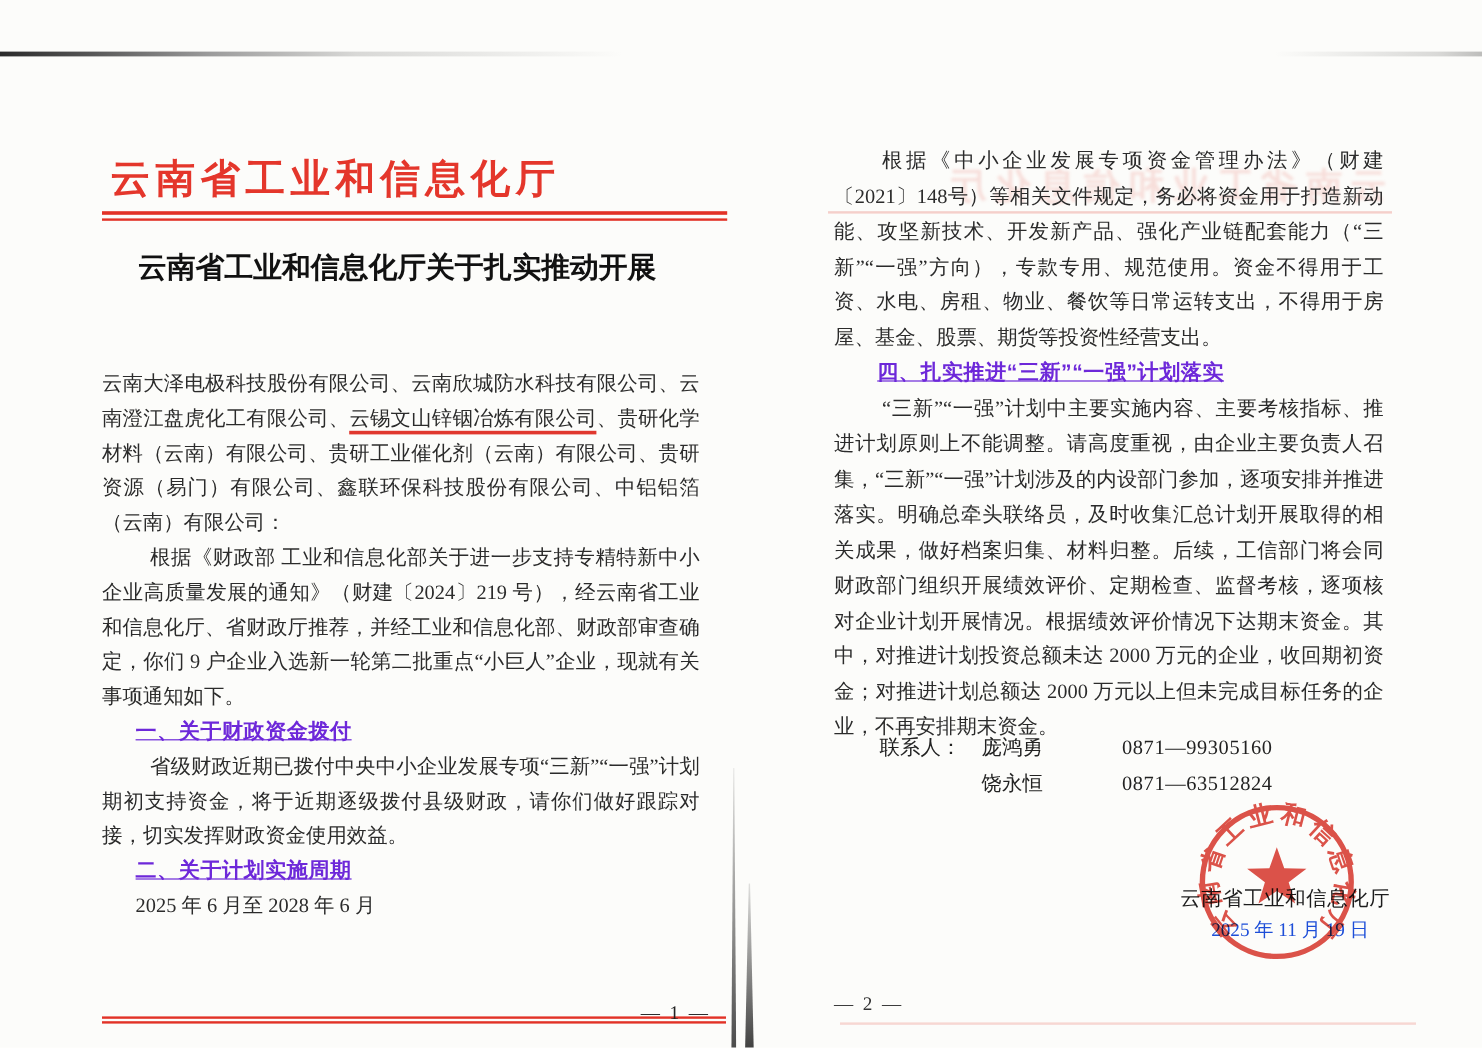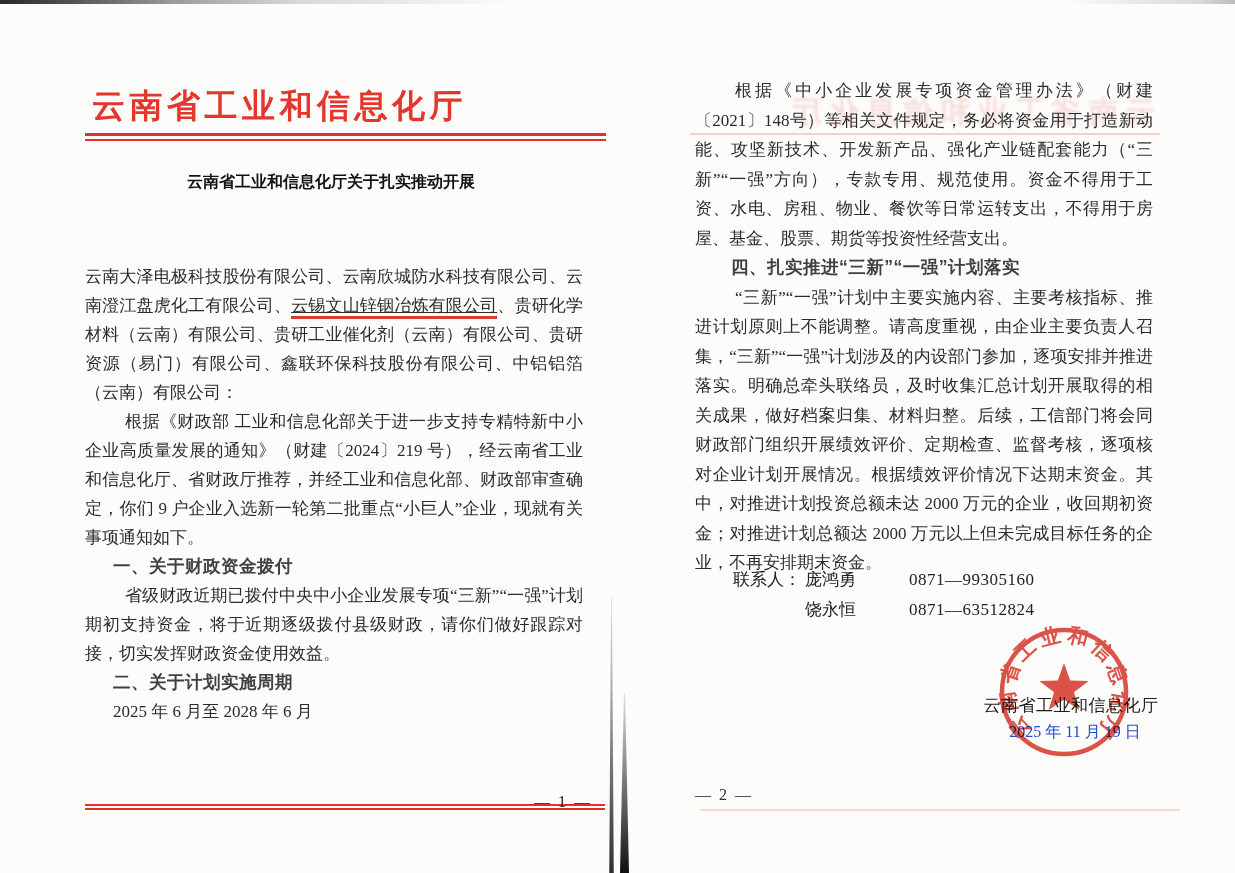--- a/index.html
+++ b/index.html
@@ -4,21 +4,21 @@
 <style>
   html,body{margin:0;padding:0;}
   body{
     width:1235px;height:873px;
     background:#fcfcfa;
     position:relative;
     overflow:hidden;
     font-family:"Liberation Serif", serif;
     color:#2b2b2b;
   }
-  .scan-root{position:absolute;inset:0;}
+  .scan-root{position:absolute;inset:0;margin-top:43px;}
   
   .top-edge{
     position:absolute;top:0;left:0;width:100%;height:4px;
     background:linear-gradient(90deg,#2a2a2a 0%,#555 6%,#9a9a9a 14%,#d8d8d6 24%,rgba(250,250,248,0) 42%,rgba(250,250,248,0) 86%,#d9d9d7 97%,#bdbdbb 100%);
   }
   .fold-shadow-1{
     position:absolute;left:609px;top:597px;width:5px;height:276px;
     background:linear-gradient(180deg,rgba(60,60,60,.12),rgba(25,25,25,.9));
     clip-path:polygon(42% 0,58% 0,95% 100%,5% 100%);
   }
@@ -32,37 +32,37 @@
     position:absolute;left:92px;top:84px;width:520px;
     font-size:33px;font-weight:bold;letter-spacing:4.5px;
     color:#e4362b;white-space:nowrap;
   }
   .letterhead-rule{
     position:absolute;left:85px;top:133px;width:521px;height:2.5px;
     border-top:3.5px solid #e23227;border-bottom:2px solid #e23227;
   }
   .doc-title{
     position:absolute;left:92px;top:165px;width:478px;
-    text-align:center;font-weight:bold;font-size:16px;line-height:33px;
+    text-align:center;font-weight:bold;font-size:24px;line-height:33px;
     color:#111;
   }
   .p1-body{
     position:absolute;left:85px;top:262px;width:498px;
     font-size:17px;line-height:29px;text-align:justify;
   }
   .p1-body p,.p2-body p{margin:0;}
   .indent-lg{text-indent:40px;}
   .indent-sm{text-indent:28px;}
   .sec-heading{
     font-family:"Liberation Sans", sans-serif;
-    font-weight:bold;font-size:17.5px;color:#404040;
-    text-indent:28px;letter-spacing:.5px;
+    font-weight:bold;font-size:17.5px;color:#6d28d9;
+    text-indent:28px;letter-spacing:.5px;text-decoration:underline;
   }
   .red-underline{
-    border-bottom:3px solid #e0372e;padding-bottom:1px;text-decoration:underline;
+    border-bottom:3px solid #e0372e;padding-bottom:1px;
   }
   .footer-rule-1{
     position:absolute;left:85px;top:804px;width:520px;height:2px;
     border-top:2.5px solid #e23227;border-bottom:2px solid #e23227;
   }
   .page-num-1{
     position:absolute;left:528px;top:793px;width:70px;
     font-size:16px;color:#222;letter-spacing:2px;z-index:3;text-align:center;
   }
   
@@ -78,21 +78,21 @@
     filter:blur(1.2px);white-space:nowrap;z-index:0;
   }
   .bleed-line{
     position:absolute;left:690px;top:133px;width:470px;height:2px;
     background:rgba(228,90,78,.28);z-index:0;
   }
   .contact-block{
     position:absolute;left:733px;top:565px;
     font-size:17px;line-height:29.5px;color:#222;
   }
-  .contact-row{display:flex;}
+  .contact-row{display:flex;gap:13px;}
   .contact-row .c-label{width:72px;}
   .contact-row .c-name{width:78px;}
   .contact-row .c-phone{margin-left:26px;letter-spacing:.5px;}
   .signature-org{
     position:absolute;left:983px;top:694px;width:176px;
     text-align:center;font-size:17px;color:#1c1c1c;z-index:2;letter-spacing:.5px;
   }
   .signature-date{
     position:absolute;left:1005px;top:722px;width:140px;
     text-align:center;font-size:16px;color:#1d4ed8;z-index:2;

